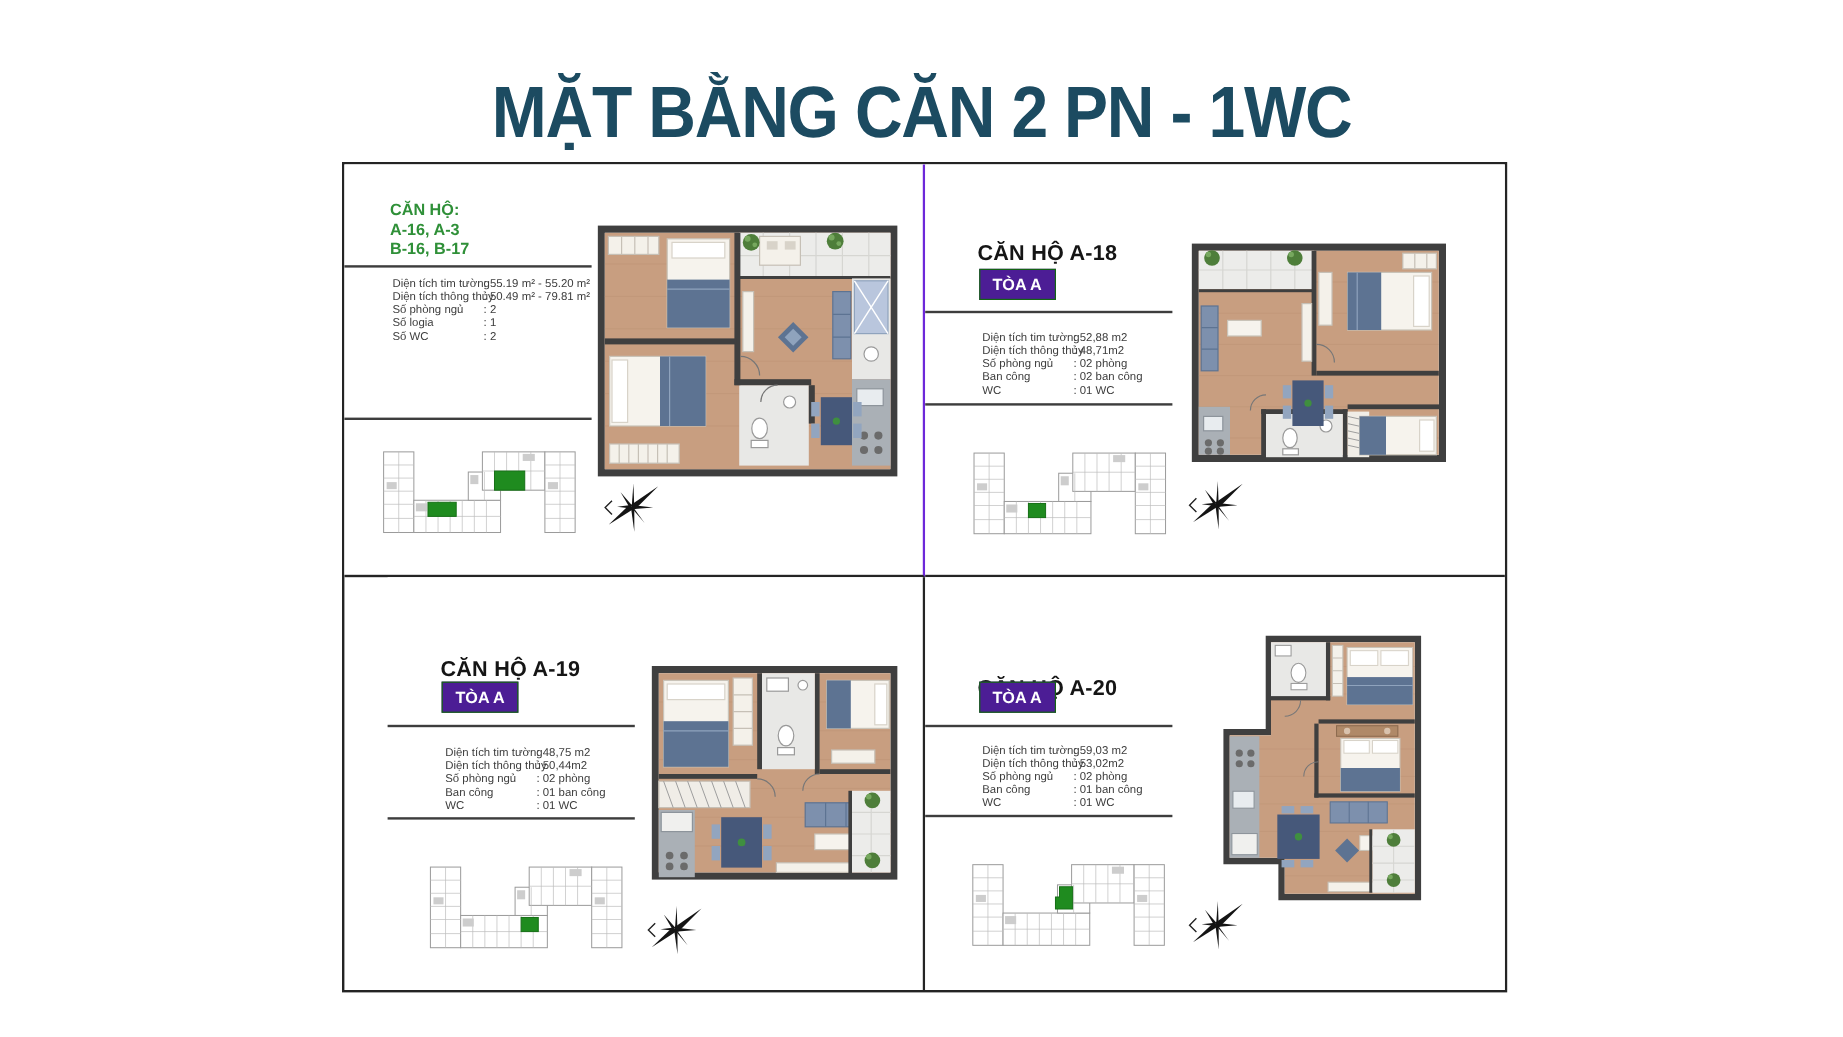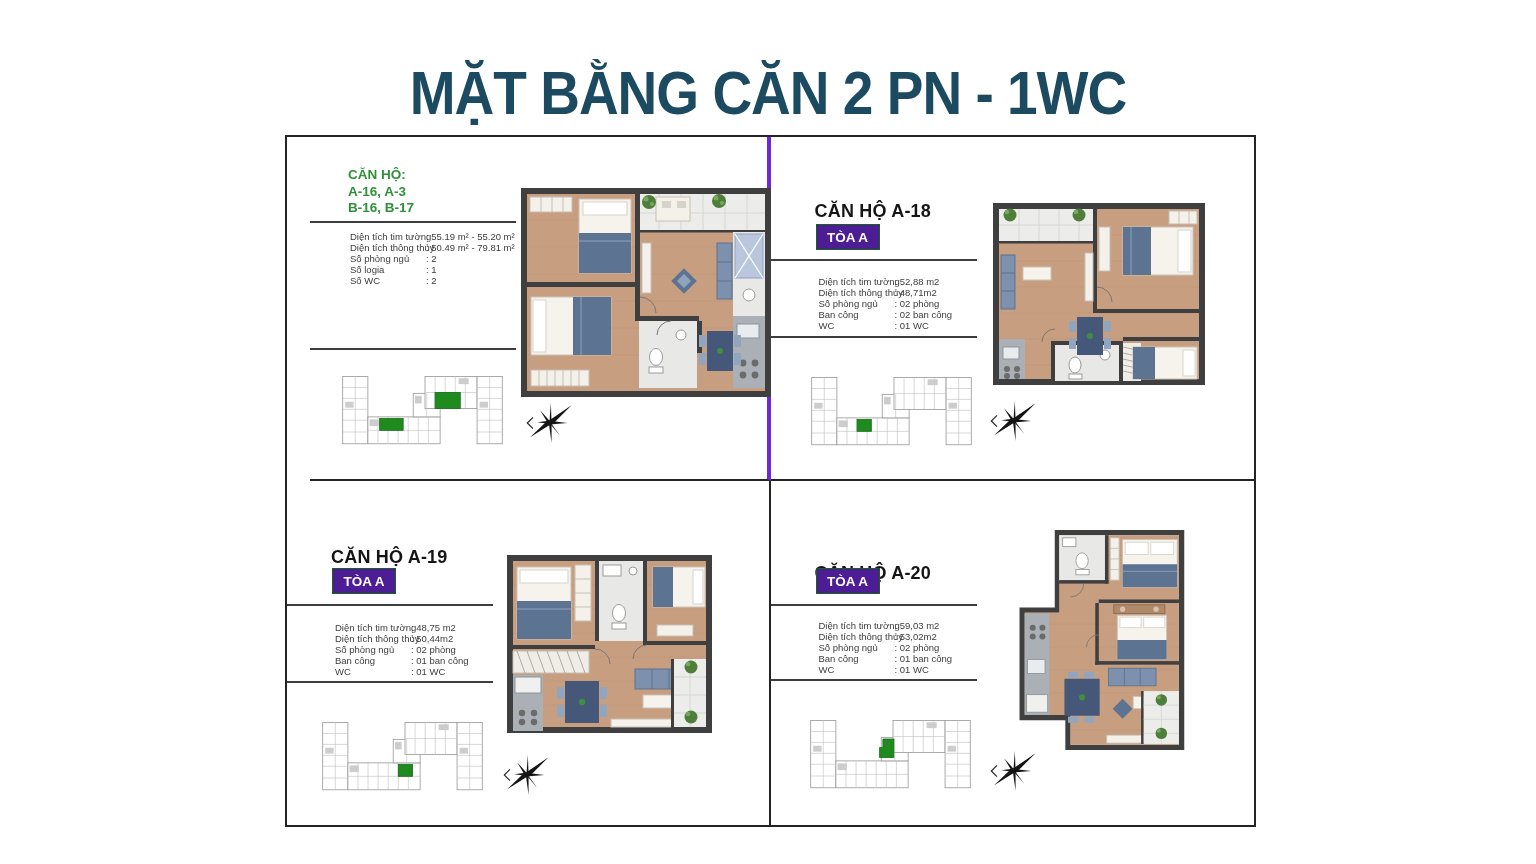--- a/index.html
+++ b/index.html
@@ -1,22 +1,22 @@
 <!DOCTYPE html>
 <html><head>
 <meta charset="utf-8">
 <style>
   html,body{margin:0;padding:0;}
   body{width:1536px;height:864px;background:#ffffff;font-family:"Liberation Sans",sans-serif;position:relative;overflow:hidden;}
   .title{position:absolute;left:0;top:24px;width:100%;text-align:center;font-size:55px;font-weight:800;letter-spacing:-1px;color:#1c4b61;transform:scaleY(1.1);}
   .grid{position:absolute;left:285px;top:135px;width:967px;height:688px;border:2px solid #242424;display:grid;grid-template-columns:1fr 1fr;grid-template-rows:1fr 1fr;background:#fff;}
   .panel{position:relative;background:#fff;}
-  .p0{border-right:4px solid #6d28d9;border-bottom:2px solid #242424;margin-left:23px;}
+  .p0{border-right:2px solid #6d28d9;border-bottom:2px solid #242424;}
   .p1{border-bottom:2px solid #242424;}
-  .p2{border-right:2px solid #242424;}
+  .p2{border-right:2px solid #242424;margin-left:36px;}
   .h-green{position:absolute;left:38px;top:30px;color:#2f9038;font-weight:700;font-size:13.5px;line-height:16.5px;}
   .h-green span{display:block;}
   .h-black{position:absolute;left:44px;top:64px;color:#151515;font-weight:700;font-size:18px;letter-spacing:.2px;}
   .badge{position:absolute;left:45px;top:87px;width:64px;height:26px;background:#4c1d95;border:1px solid #146314;box-sizing:border-box;color:#ffffff;font-weight:700;font-size:13.5px;display:flex;align-items:center;justify-content:center;}
   .divider{position:absolute;left:0;height:2px;background:#3d3d3d;width:206px;}
   .spec-row{position:absolute;font-size:9.5px;color:#3c3c3c;height:11px;line-height:11px;white-space:nowrap;}
   .spec-label{position:absolute;left:0;}
   .spec-value{position:absolute;left:76px;}
   .q1 .spec-row{left:40px;}
   .q2 .spec-row,.q3 .spec-row,.q4 .spec-row{left:48px;}

